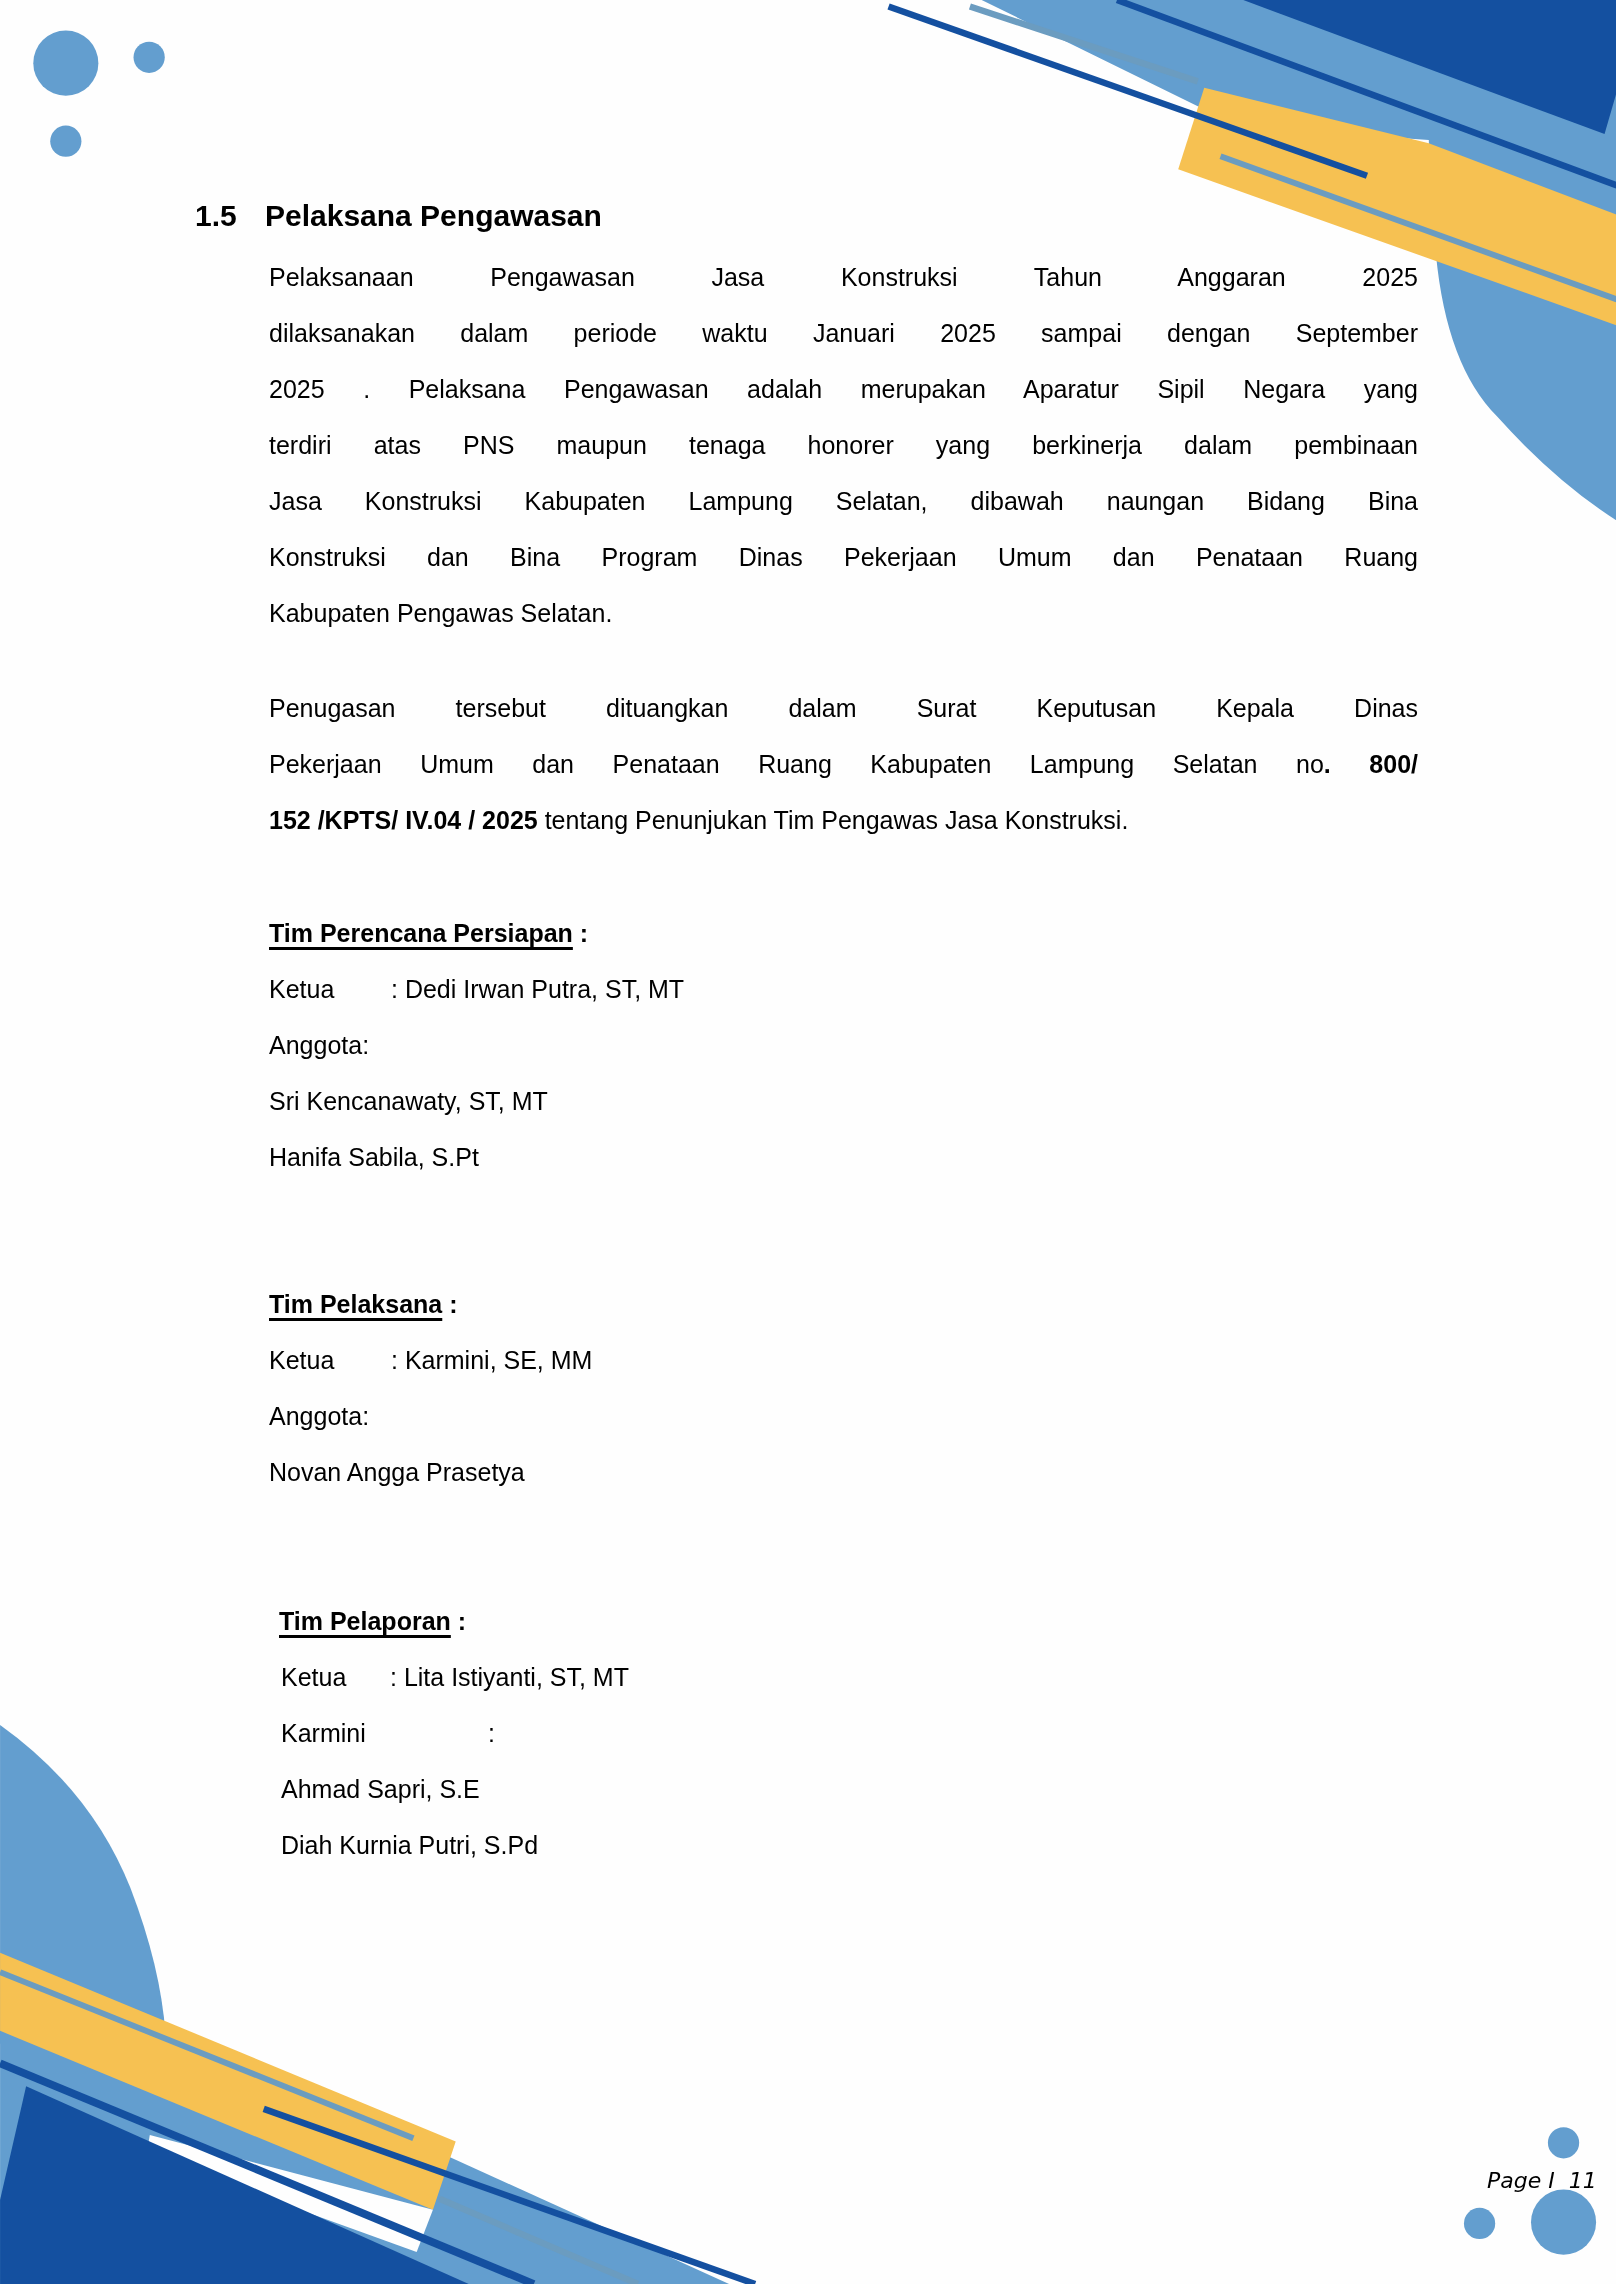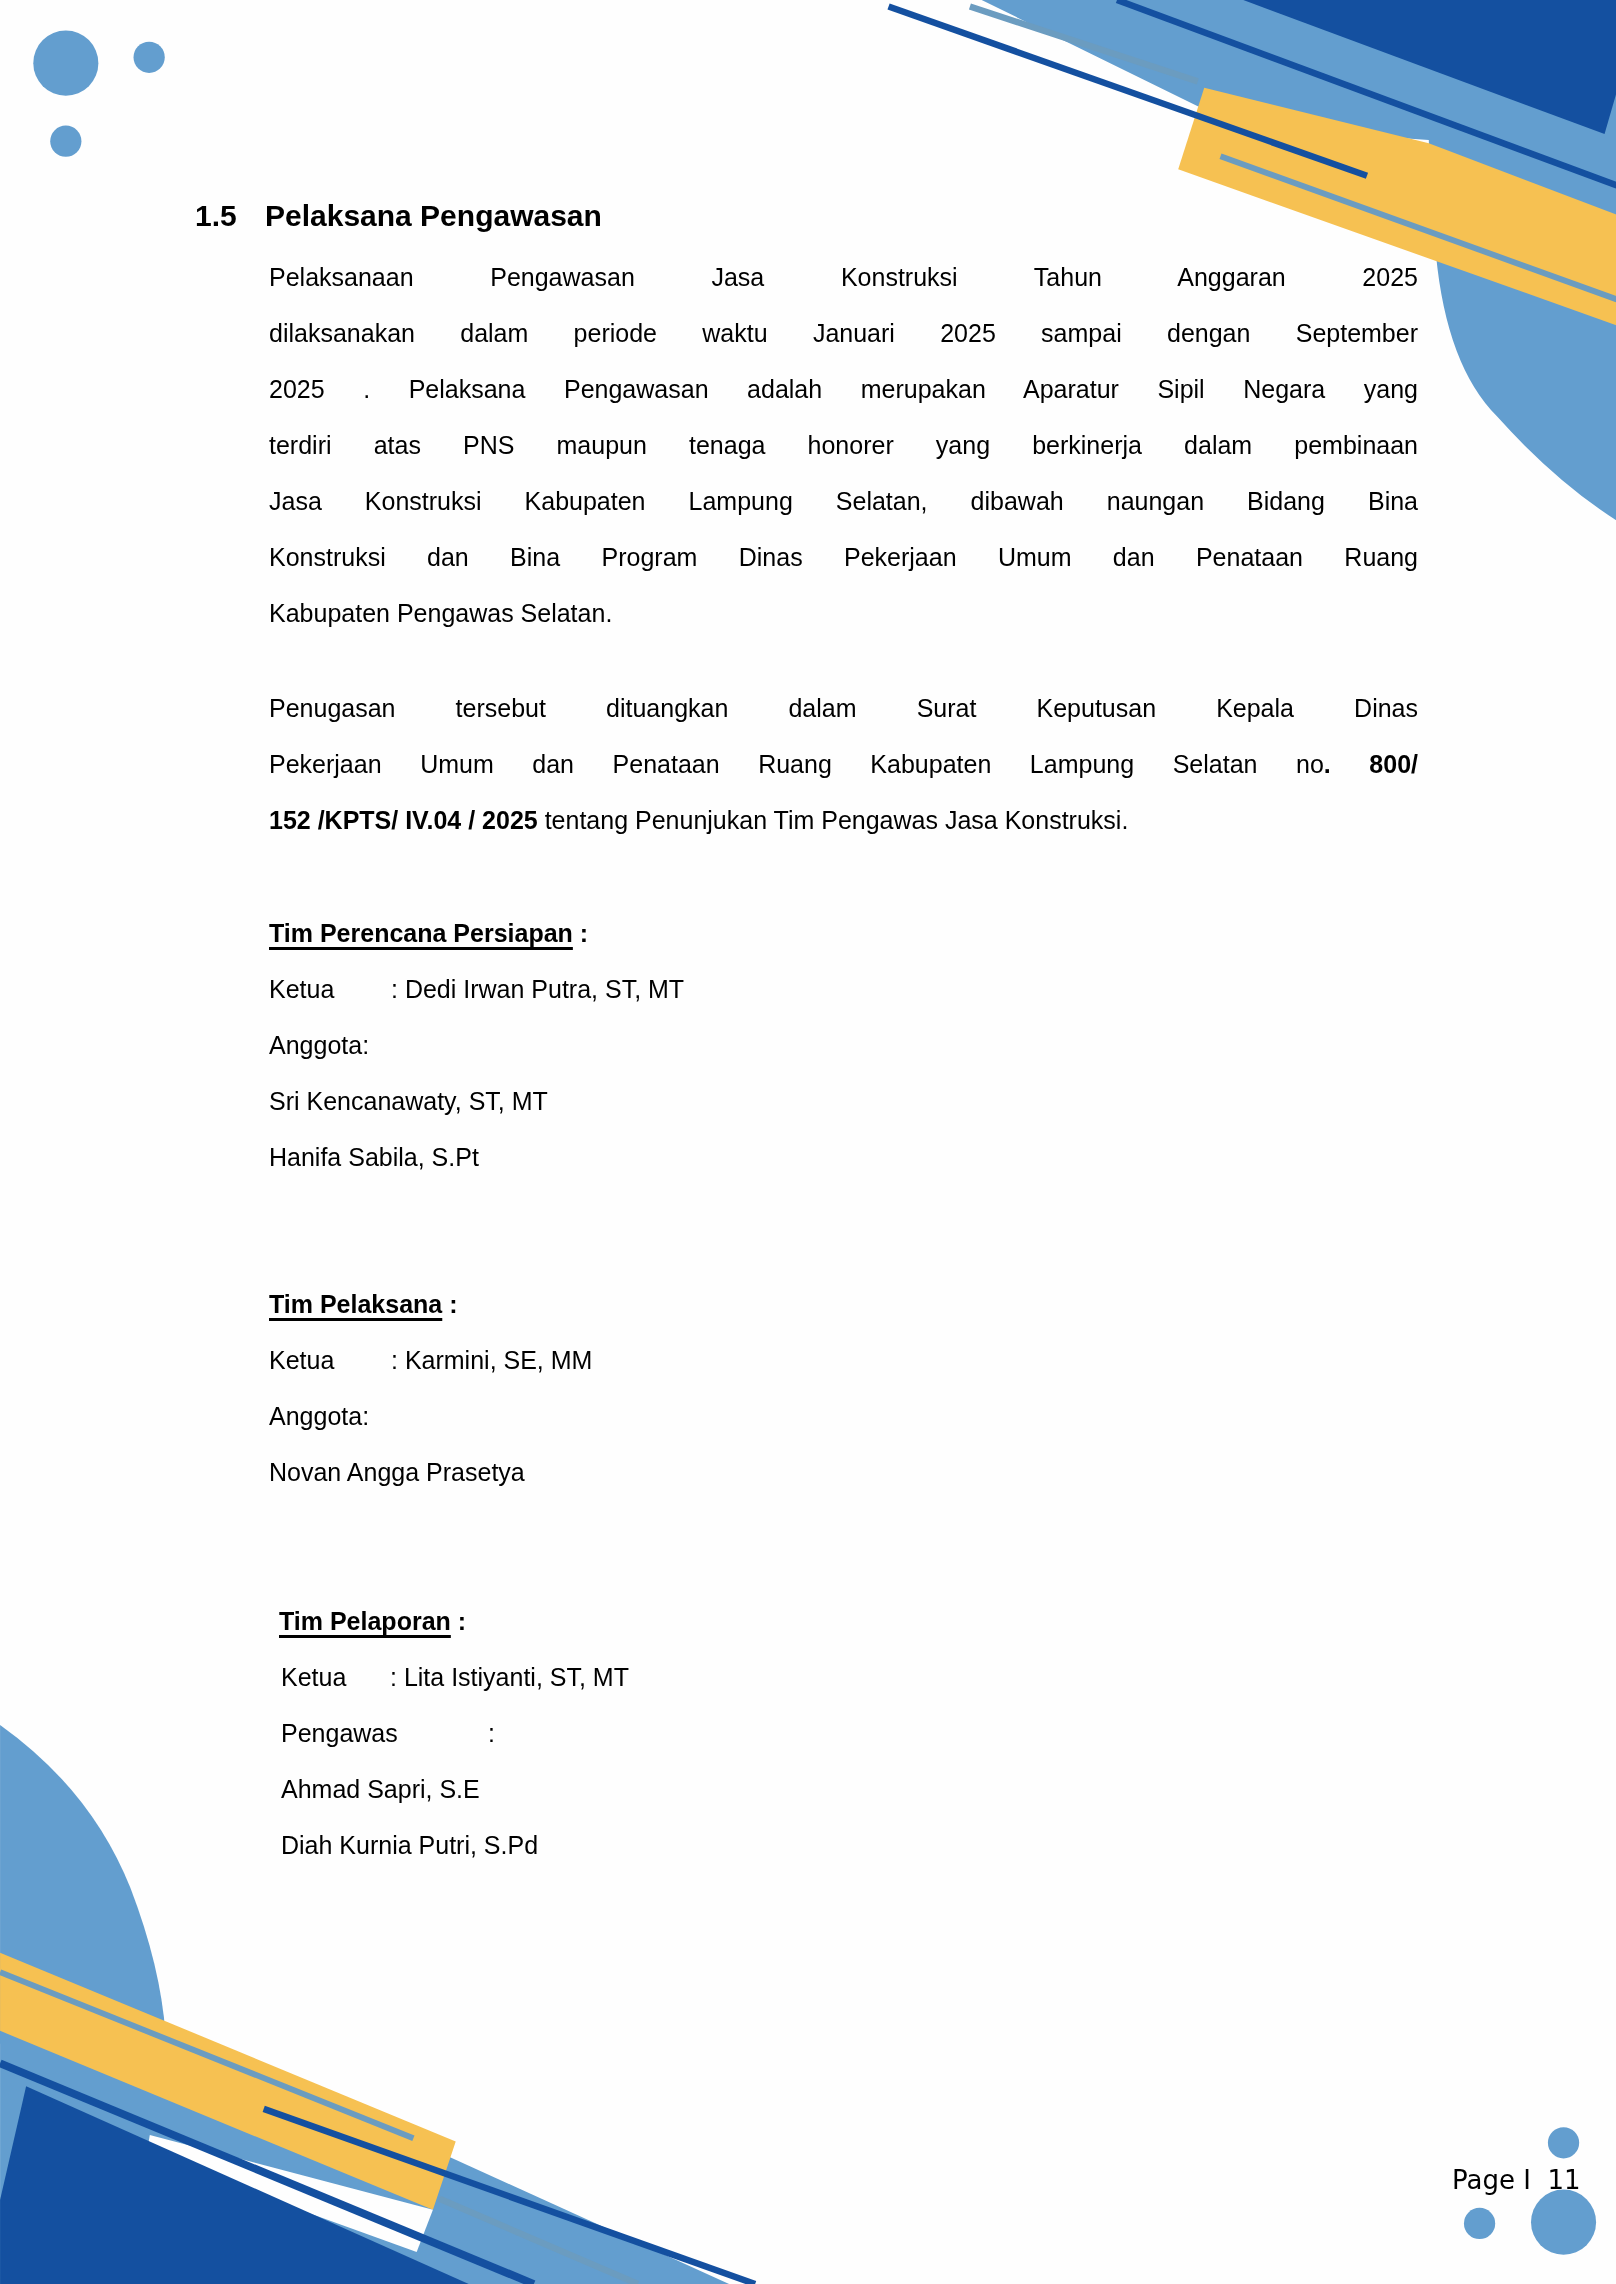--- a/index.html
+++ b/index.html
@@ -9,21 +9,21 @@
   .heading { position: absolute; left: 195px; top: 193px; font-size: 30px; font-weight: bold; line-height: 46px; white-space: nowrap; }
   .heading .num { display: inline-block; width: 70px; }
   .para { position: absolute; left: 269px; width: 1149px; font-size: 25px; line-height: 56px; text-align: justify; text-align-last: left; }
   .para .line { display: block; text-align: justify; text-align-last: justify; white-space: nowrap; }
   .para .line.last { text-align-last: left; }
   .b { font-weight: bold; }
   .team-title { font-weight: bold; }
   .team-title u { text-decoration: underline; text-decoration-thickness: 3.3px; text-underline-offset: 5.2px; }
   .row { display: block; height: 56px; }
   .lbl { display: inline-block; }
-  .footer { position: absolute; left: 1452px; top: 2161px; font-family: "DejaVu Sans", sans-serif; font-size: 26px; line-height: 39px; white-space: nowrap; }
+  .footer { position: absolute; left: 1487px; top: 2161px; font-family: "DejaVu Sans", sans-serif; font-size: 22px; line-height: 39px; white-space: nowrap; font-style: italic; }
 </style>
 </head>
 <body>
 
 <svg class="deco" viewBox="0 0 2484 3509" xmlns="http://www.w3.org/2000/svg">
 
   <circle cx="101" cy="97" r="50" fill="#639ecf"></circle>
   <circle cx="229" cy="88" r="24" fill="#639ecf"></circle>
   <circle cx="101" cy="217" r="24" fill="#639ecf"></circle>
 
@@ -98,21 +98,21 @@
 <div class="para" style="top:1276px;">
   <span class="row team-title"><u>Tim Pelaksana</u><span> :</span></span>
   <span class="row"><span class="lbl" style="width:122px">Ketua</span><span>: Karmini, SE, MM</span></span>
   <span class="row">Anggota:</span>
   <span class="row">Novan Angga Prasetya</span>
 </div>
 
 <div class="para" style="top:1593px; left:279px;">
   <span class="row team-title"><u>Tim Pelaporan</u><span> :</span></span>
   <span class="row" style="padding-left:2px"><span class="lbl" style="width:109px">Ketua</span><span>: Lita Istiyanti, ST, MT</span></span>
-  <span class="row" style="padding-left:2px"><span class="lbl" style="width:207px">Pengawas</span><span>:</span></span>
+  <span class="row" style="padding-left:2px"><span class="lbl" style="width:207px">Karmini</span><span>:</span></span>
   <span class="row" style="padding-left:2px">Ahmad Sapri, S.E</span>
   <span class="row" style="padding-left:2px">Diah Kurnia Putri, S.Pd</span>
 </div>
 
 <div class="footer">
   <span>Page I</span>&nbsp;&nbsp;<span>11</span>
 </div>
 
 
 </body></html>

